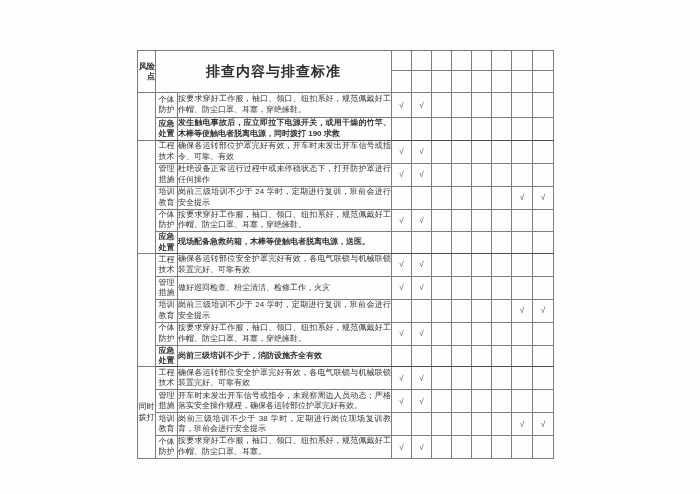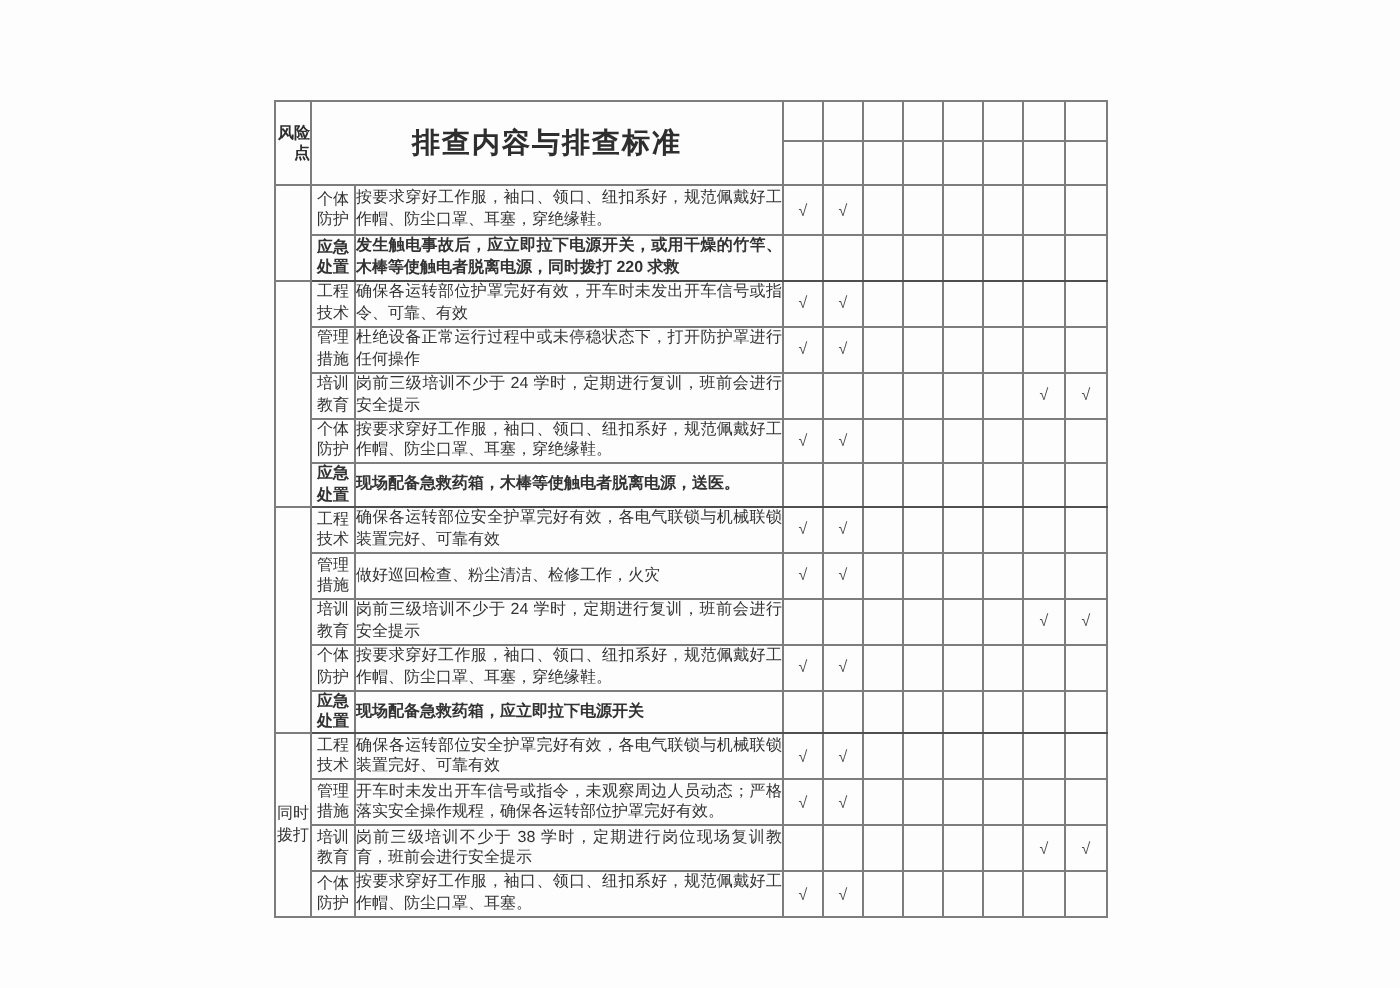--- a/index.html
+++ b/index.html
@@ -107,21 +107,21 @@
           <td class="check-cell">√</td>
           <td class="check-cell"></td>
           <td class="check-cell"></td>
           <td class="check-cell"></td>
           <td class="check-cell"></td>
           <td class="check-cell"></td>
           <td class="check-cell"></td>
         </tr>
         <tr class="group-end" style="height: 23px;">
           <td class="cat-cell">应急处置</td>
-          <td class="content-cell">发生触电事故后，应立即拉下电源开关，或用干燥的竹竿、木棒等使触电者脱离电源，同时拨打 220 求救</td>
+          <td class="content-cell">发生触电事故后，应立即拉下电源开关，或用干燥的竹竿、木棒等使触电者脱离电源，同时拨打 190 求救</td>
           <td class="check-cell"></td>
           <td class="check-cell"></td>
           <td class="check-cell"></td>
           <td class="check-cell"></td>
           <td class="check-cell"></td>
           <td class="check-cell"></td>
           <td class="check-cell"></td>
           <td class="check-cell"></td>
         </tr>
         <tr style="height: 22px;">
@@ -229,21 +229,21 @@
           <td class="check-cell">√</td>
           <td class="check-cell"></td>
           <td class="check-cell"></td>
           <td class="check-cell"></td>
           <td class="check-cell"></td>
           <td class="check-cell"></td>
           <td class="check-cell"></td>
         </tr>
         <tr class="group-end" style="height: 20px;">
           <td class="cat-cell">应急处置</td>
-          <td class="content-cell">现场配备急救药箱，应立即拉下电源开关</td>
+          <td class="content-cell">岗前三级培训不少于，消防设施齐全有效</td>
           <td class="check-cell"></td>
           <td class="check-cell"></td>
           <td class="check-cell"></td>
           <td class="check-cell"></td>
           <td class="check-cell"></td>
           <td class="check-cell"></td>
           <td class="check-cell"></td>
           <td class="check-cell"></td>
         </tr>
         <tr style="height: 23px;">

